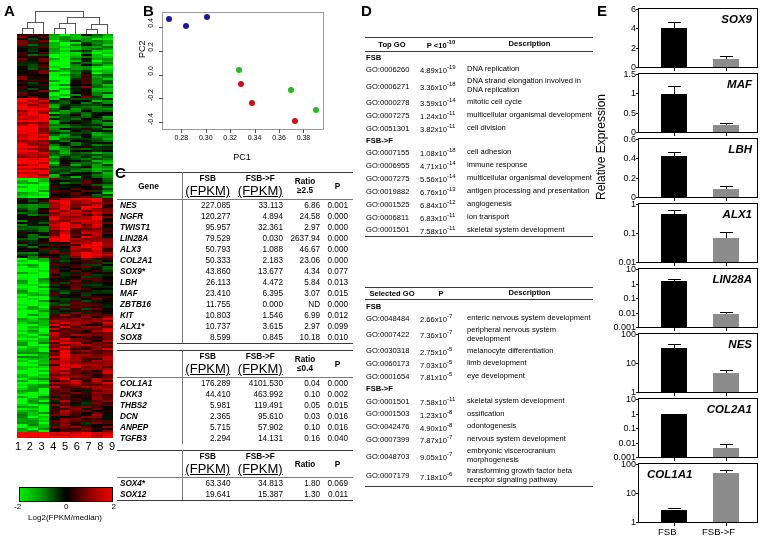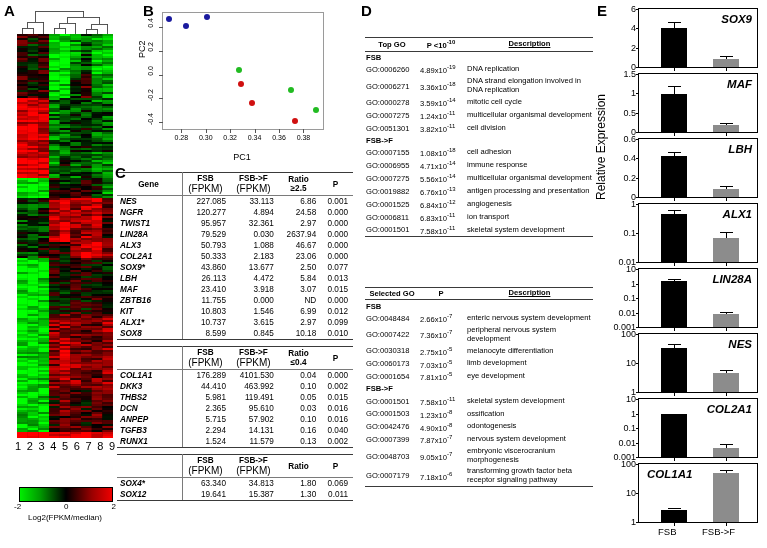--- a/index.html
+++ b/index.html
@@ -39,32 +39,32 @@
   table.tblC{border-collapse:collapse;width:236px;font-size:8.2px;font-family:"Liberation Sans",sans-serif;}
   table.tblC td,table.tblC th{padding:1px 2px;}
   .gcell{font-style:italic;font-weight:bold;text-align:left;padding-left:3px !important;
          border-right:1px solid #7a7a7a;width:60px;}
   .ncell{text-align:right;padding-right:5px !important;}
   .hdr td{font-weight:bold;text-align:center;vertical-align:middle;}
   .hdr .gcell{text-align:center;padding-left:0 !important;font-style:normal;}
   .tline-top td{border-top:1.6px solid #3a3a3a;}
   .tline-thin td{border-top:1px solid #7a7a7a;}
   .tline-bot td{border-bottom:1.6px solid #3a3a3a;}
-  .sub{font-weight:normal;font-size:10px;}
+  .sub{font-weight:normal;font-size:13px;text-decoration:underline;}
   .spacer td{height:4px;border:none;}
 
   
   #panelD{position:absolute;left:365px;top:0;width:230px;height:548px;}
   table.tblD{border-collapse:collapse;width:228px;font-size:7.6px;font-family:"Liberation Sans",sans-serif;}
   table.tblD td{padding:1.2px 1px;vertical-align:middle;}
   .goid{width:52px;white-space:nowrap;}
   .gop{width:42px;white-space:nowrap;text-align:left;}
   .godesc{padding-left:4px !important;line-height:1.15;}
   .dhdr td{font-weight:bold;text-align:center;border-top:1.4px solid #3a3a3a;border-bottom:1.1px solid #3a3a3a;padding:2px 1px;}
-  .dhdr .godesc{text-decoration:underline;}
+  .dhdr .godesc{}
   .grp td{font-weight:bold;padding-top:2px;}
   .dbot td{border-top:1.4px solid #3a3a3a;}
   sup{font-size:6px;vertical-align:super;}
 
   
   #panelE{position:absolute;left:595px;top:0;width:172px;height:548px;}
   .chart{position:absolute;left:43px;width:118px;border:1px solid #000;background:#fff;}
   .bar{position:absolute;bottom:0;width:26px;}
   .bar.fsb{background:#000;left:22px;}
   .bar.fsbf{background:#8c8c8c;left:74px;}
@@ -2041,34 +2041,34 @@
           <td class="gcell">COL2A1</td>
           <td class="ncell">50.333</td>
           <td class="ncell">2.183</td>
           <td class="ncell">23.06</td>
           <td class="ncell">0.000</td>
         </tr>
         <tr class="">
           <td class="gcell">SOX9*</td>
           <td class="ncell">43.860</td>
           <td class="ncell">13.677</td>
-          <td class="ncell">2.50</td>
+          <td class="ncell">4.34</td>
           <td class="ncell">0.077</td>
         </tr>
         <tr class="">
           <td class="gcell">LBH</td>
           <td class="ncell">26.113</td>
           <td class="ncell">4.472</td>
           <td class="ncell">5.84</td>
           <td class="ncell">0.013</td>
         </tr>
         <tr class="">
           <td class="gcell">MAF</td>
           <td class="ncell">23.410</td>
-          <td class="ncell">3.918</td>
+          <td class="ncell">6.395</td>
           <td class="ncell">3.07</td>
           <td class="ncell">0.015</td>
         </tr>
         <tr class="">
           <td class="gcell">ZBTB16</td>
           <td class="ncell">11.755</td>
           <td class="ncell">0.000</td>
           <td class="ncell">ND</td>
           <td class="ncell">0.000</td>
         </tr>
@@ -2137,27 +2137,20 @@
           <td class="ncell">57.902</td>
           <td class="ncell">0.10</td>
           <td class="ncell">0.016</td>
         </tr>
         <tr class="">
           <td class="gcell">TGFB3</td>
           <td class="ncell">2.294</td>
           <td class="ncell">14.131</td>
           <td class="ncell">0.16</td>
           <td class="ncell">0.040</td>
-        </tr>
-        <tr class=" tline-bot">
-          <td class="gcell">RUNX1</td>
-          <td class="ncell">1.524</td>
-          <td class="ncell">11.579</td>
-          <td class="ncell">0.13</td>
-          <td class="ncell">0.002</td>
         </tr>
         <tr class="spacer">
           <td colspan="5"></td>
         </tr>
         <tr class="hdr tline-top">
           <td class="gcell"></td>
           <td class="ncell" style="text-align:center">FSB<br><span class="sub">(FPKM)</span></td>
           <td class="ncell" style="text-align:center">FSB-&gt;F<br><span class="sub">(FPKM)</span></td>
           <td class="ncell" style="text-align:center">Ratio</td>
           <td class="ncell" style="text-align:center">P</td>

